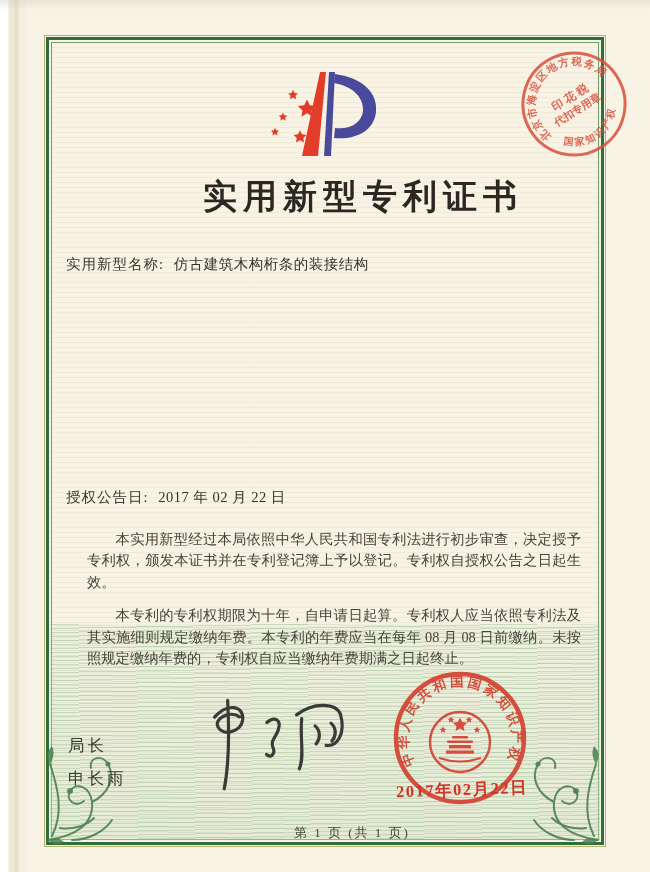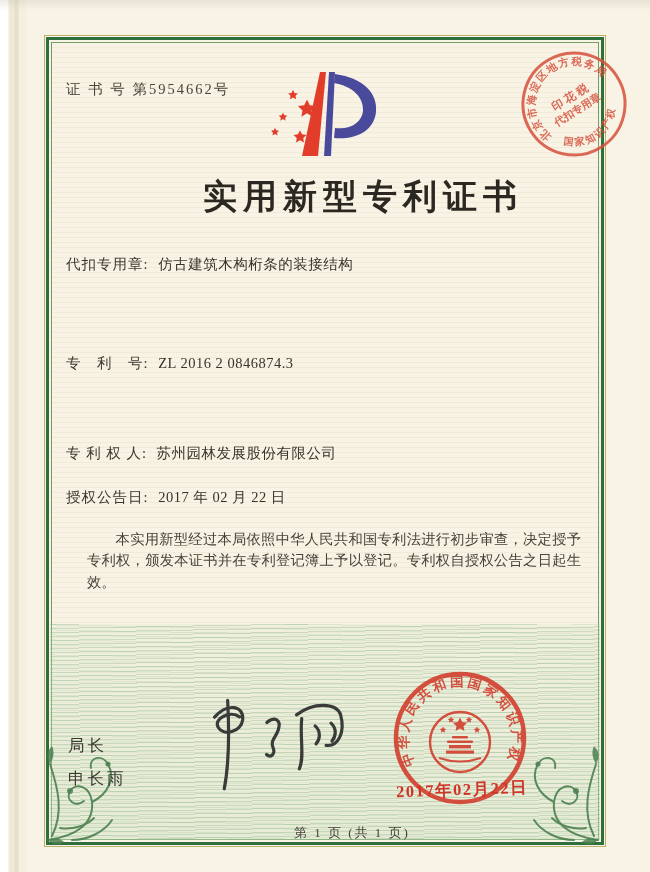--- a/index.html
+++ b/index.html
@@ -134,21 +134,20 @@
       <path d="M30,112 C46,112 62,104 70,92"></path>
     </g>
     <g fill="#4c8050" opacity=".85">
       <circle cx="28" cy="63" r="3"></circle>
       <circle cx="66" cy="36" r="2.6"></circle>
       <path d="M6,112 q10,-4 16,2 q-8,6 -16,-2z"></path>
       <path d="M8,36 q6,-10 2,-18 q-8,8 -2,18z"></path>
     </g>
   </svg>
 
-  <div class="cert-no">证 书 号 第5954662号</div>
 
   <svg class="logo" width="150" height="118" viewBox="0 0 150 118">
     <defs>
       <path id="star" d="M0,-10 L2.94,-4.05 L9.51,-3.09 L4.76,1.55 L5.88,8.09 L0,4.6 L-5.88,8.09 L-4.76,1.55 L-9.51,-3.09 L-2.94,-4.05 Z"></path>
     </defs>
 
     <g fill="#4a4a9c">
       <path d="M73,8 L79,8 L75,92 L68,92 Z"></path>
       <path d="M79,10 C108,14 122,30 120,48 C118,68 98,76 78,74 L79,64 C95,66 106,58 107,47 C108,33 96,22 78,19 Z"></path>
     </g>
@@ -160,38 +159,31 @@
       <use href="#star" transform="translate(51,45) scale(0.95)"></use>
       <use href="#star" transform="translate(27,53) scale(0.45)"></use>
       <use href="#star" transform="translate(19,68) scale(0.42)"></use>
       <use href="#star" transform="translate(44,73) scale(0.68)"></use>
     </g>
   </svg>
 
   <div class="title">实用新型专利证书</div>
 
   <div class="field f0">
-    <span class="lab">代扣专用章:</span>
+    <span class="lab">实用新型名称:</span>
     <span class="val">仿古建筑木构桁条的装接结构</span>
-  </div>
-  <div class="field f2">
-    <span class="lab">专　利　号:</span>
-    <span class="val">ZL 2016 2 0846874.3</span>
-  </div>
-  <div class="field f4">
-    <span class="lab">专 利 权 人:</span>
-    <span class="val">苏州园林发展股份有限公司</span>
   </div>
   <div class="field f5">
     <span class="lab">授权公告日:</span>
     <span class="val">2017 年 02 月 22 日</span>
   </div>
 
   <div class="paras">
     <p>本实用新型经过本局依照中华人民共和国专利法进行初步审查，决定授予专利权，颁发本证书并在专利登记簿上予以登记。专利权自授权公告之日起生效。</p>
+    <p>本专利的专利权期限为十年，自申请日起算。专利权人应当依照专利法及其实施细则规定缴纳年费。本专利的年费应当在每年 08 月 08 日前缴纳。未按照规定缴纳年费的，专利权自应当缴纳年费期满之日起终止。</p>
   </div>
 
   <div class="sig-block">
     <div>局长</div>
     <div>申长雨</div>
   </div>
 
   <svg class="signature-svg" width="180" height="112" viewBox="0 0 180 112">
     <g fill="none" stroke="#3a3a38" stroke-width="3.2" stroke-linecap="round" stroke-linejoin="round" transform="rotate(-3 90 56)">
 

